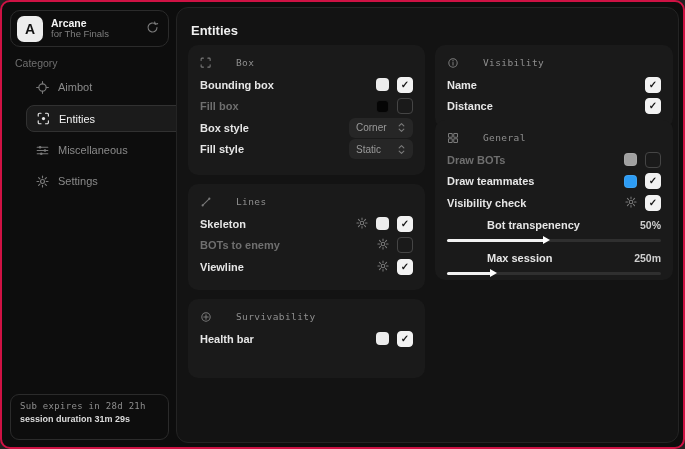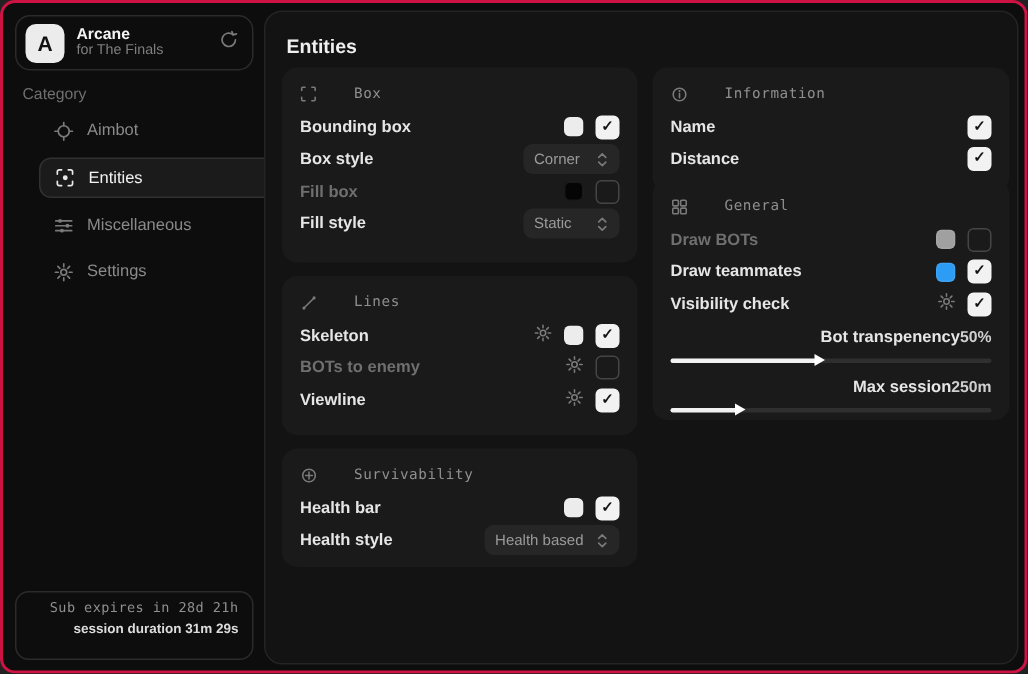--- a/index.html
+++ b/index.html
@@ -40,21 +40,21 @@
     color:#8a8a8a; font-size:11px; cursor:default;
   }
   .nav-item svg { flex:0 0 auto; }
   .nav-item.active {
     background:#1b1b1b; border:1px solid #313131; color:#f2f2f2; height:27px;
   }
   .nav-gap { height:2px; }
 
   .sub-box {
     position:absolute; left:8px; bottom:7px; width:159px; height:46px;
-    border:1px solid #2b2b2b; border-radius:9px; padding:6px 9px;text-align:right;
+    border:1px solid #2b2b2b; border-radius:9px; padding:6px 9px;
   }
   .sub-line1 { font-family:"DejaVu Sans Mono", monospace; font-size:9px; color:#8f8f8f; letter-spacing:0.3px; }
   .sub-line2 { font-size:9px; font-weight:bold; color:#dcdcdc; margin-top:3px; }
 
   
   .main {
     position:absolute; left:174px; top:5px; right:4px; bottom:4px;
     background:#131313; border:1px solid #242424; border-radius:12px;
   }
   .page-title { position:absolute; left:14px; top:15px; font-size:13px; font-weight:bold; color:#f0f0f0; }
@@ -84,21 +84,21 @@
   .cb.on { background:#f2f2f2; border-color:#f2f2f2; }
   .cb.on .check { display:block; color:#141414; font-size:10px; font-weight:bold; line-height:1; }
 
   .dropdown {
     height:20px; min-width:64px; background:#262626; border-radius:6px;
     display:flex; align-items:center; justify-content:space-between; gap:8px;
     padding:0 7px; font-size:10px; color:#9a9a9a;
   }
 
   .slider-block { height:33px; padding-top:3px; }
-  .slider-labels { display:flex; justify-content:flex-end; align-items:center; height:16px;margin-left:40px; }
+  .slider-labels { display:flex; justify-content:space-between; align-items:center; height:16px;margin-left:40px; }
   .slider-value { font-size:10.5px; font-weight:600; color:#cfcfcf; }
   .track { position:relative; margin-top:6px; height:3px; background:#2f2f2f; border-radius:2px; }
   .fill { position:absolute; left:0; top:0; height:3px; background:#f2f2f2; border-radius:2px; }
   .thumb {
     position:absolute; top:-3px; width:0; height:0; margin-left:-2px;
     border-left:7px solid #ffffff; border-top:4.5px solid transparent; border-bottom:4.5px solid transparent;
   }
 
   svg.icon { stroke:#7a7a7a; fill:none; stroke-width:1.4; stroke-linecap:round; stroke-linejoin:round; }
   .nav-item.active svg.icon { stroke:#e8e8e8; }
@@ -182,34 +182,34 @@
       </div>
       <div class="row">
         <span class="row-label">Bounding box</span>
         <span class="controls">
           <span class="swatch" style="background: rgb(236, 236, 236);"></span>
           <span class="cb on">
               <span class="check">✓</span>
             </span>
         </span>
       </div>
+      <div class="row dim">
+        <span class="row-label">Fill box</span>
+        <span class="controls">
+          <span class="swatch" style="background: rgb(5, 5, 5);"></span>
+          <span class="cb"></span>
+        </span>
+      </div>
       <div class="row">
         <span class="row-label">Box style</span>
         <span class="dropdown">
           <span>Corner</span>
           <svg class="icon" width="9" height="11" viewBox="0 0 10 14">
             <path d="M2 5l3-3 3 3M2 9l3 3 3-3"></path>
           </svg>
-        </span>
-      </div>
-      <div class="row dim">
-        <span class="row-label">Fill box</span>
-        <span class="controls">
-          <span class="swatch" style="background: rgb(5, 5, 5);"></span>
-          <span class="cb"></span>
         </span>
       </div>
       <div class="row">
         <span class="row-label">Fill style</span>
         <span class="dropdown">
           <span>Static</span>
           <svg class="icon" width="9" height="11" viewBox="0 0 10 14">
             <path d="M2 5l3-3 3 3M2 9l3 3 3-3"></path>
           </svg>
         </span>
@@ -278,39 +278,30 @@
       </div>
       <div class="row">
         <span class="row-label">Health bar</span>
         <span class="controls">
           <span class="swatch" style="background: rgb(236, 236, 236);"></span>
           <span class="cb on">
               <span class="check">✓</span>
             </span>
         </span>
       </div>
-      <div class="row">
-        <span class="row-label">Health style</span>
-        <span class="dropdown">
-          <span>Health based</span>
-          <svg class="icon" width="9" height="11" viewBox="0 0 10 14">
-            <path d="M2 5l3-3 3 3M2 9l3 3 3-3"></path>
-          </svg>
-        </span>
-      </div>
     </div>
 
     <div class="panel" style="left:258px; top:37px; width:238px; height:83px;">
       <div class="panel-header">
         <svg class="icon" width="12" height="12" viewBox="0 0 16 16">
           <circle cx="8" cy="8" r="5.6"></circle>
           <path d="M8 7.2v3.6"></path>
           <circle class="filled" cx="8" cy="5" r="0.9"></circle>
         </svg>
-        <span>Information</span>
+        <span>Visibility</span>
       </div>
       <div class="row">
         <span class="row-label">Name</span>
         <span class="controls">
           <span class="cb on">
               <span class="check">✓</span>
             </span>
         </span>
       </div>
       <div class="row">

